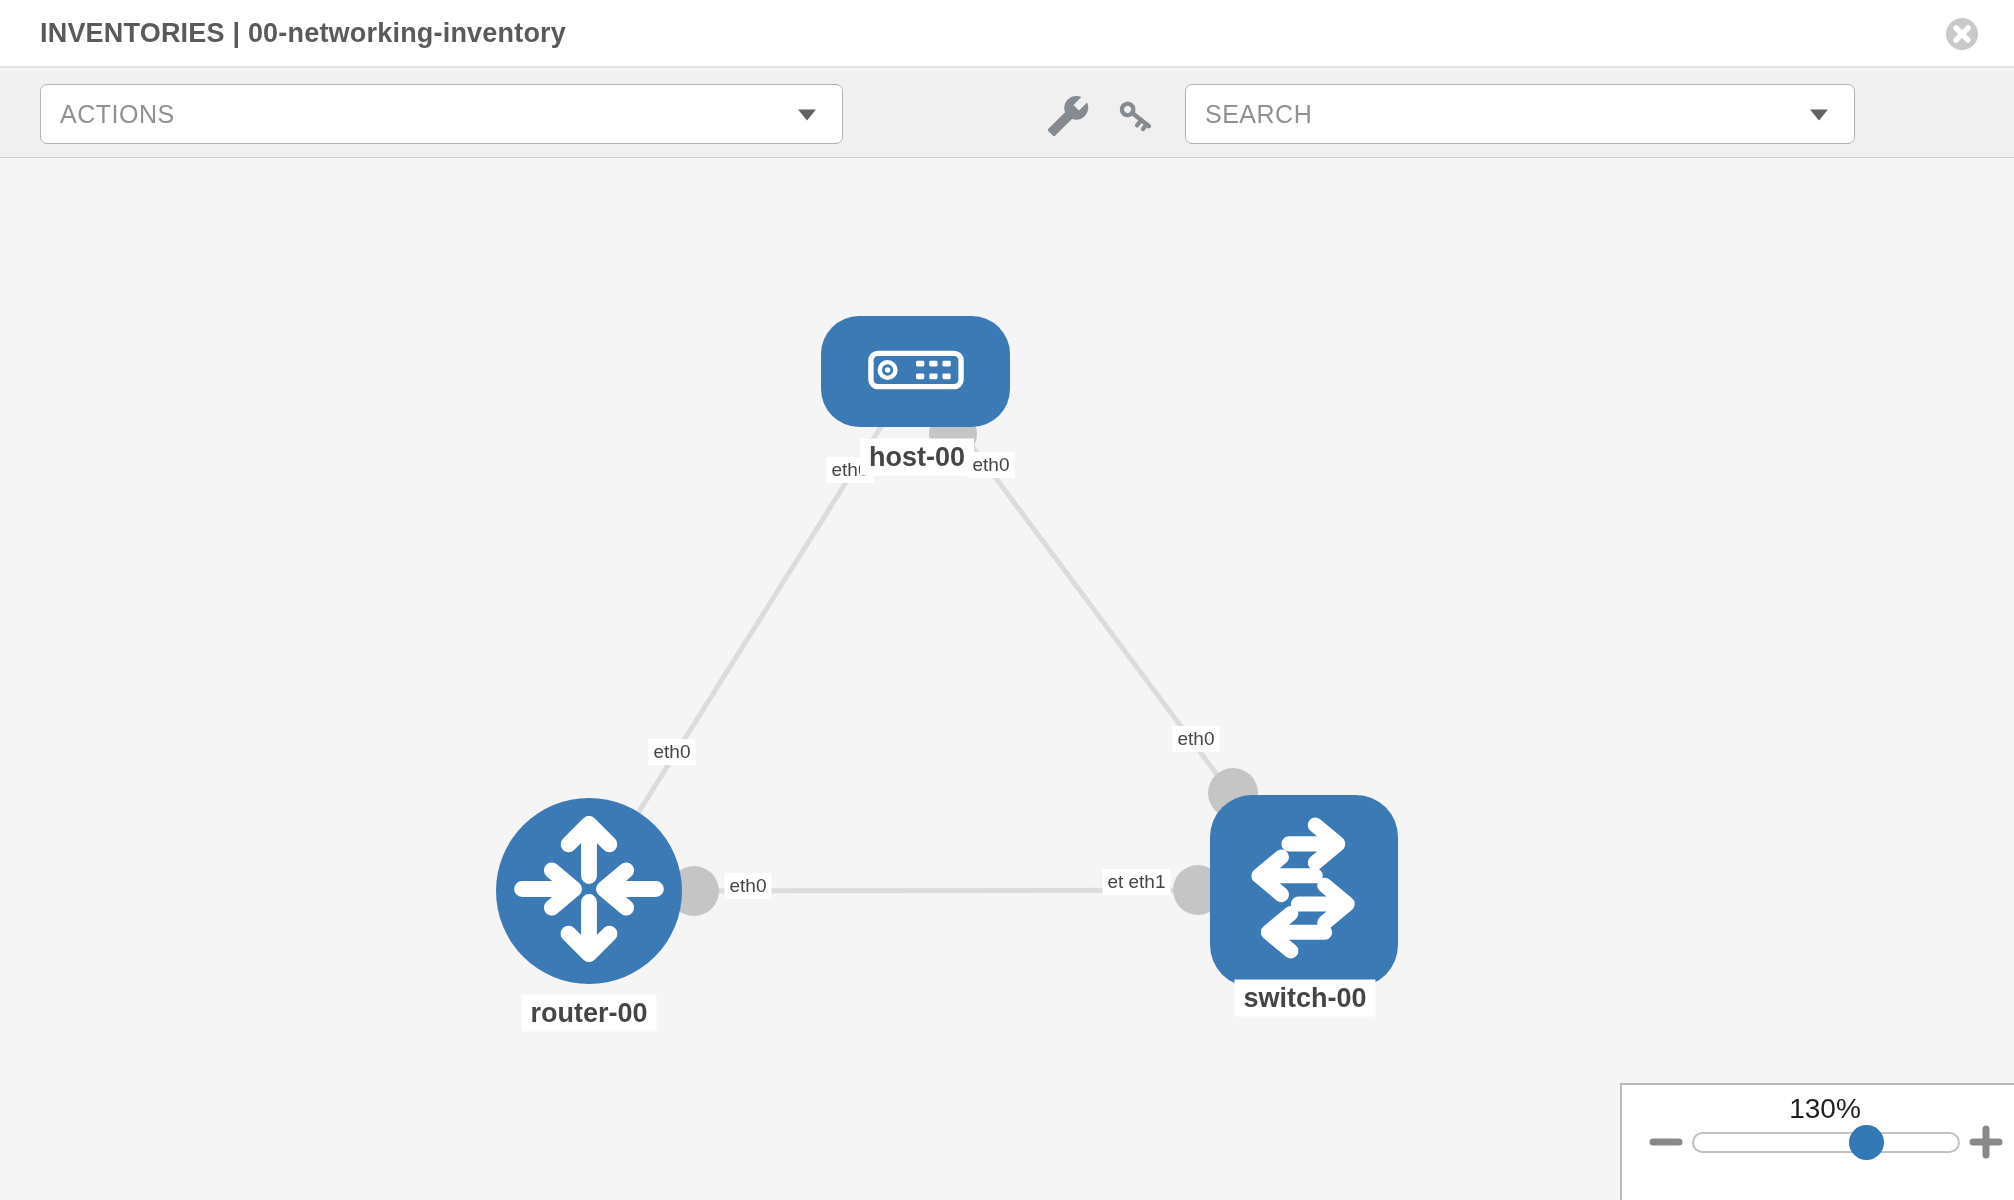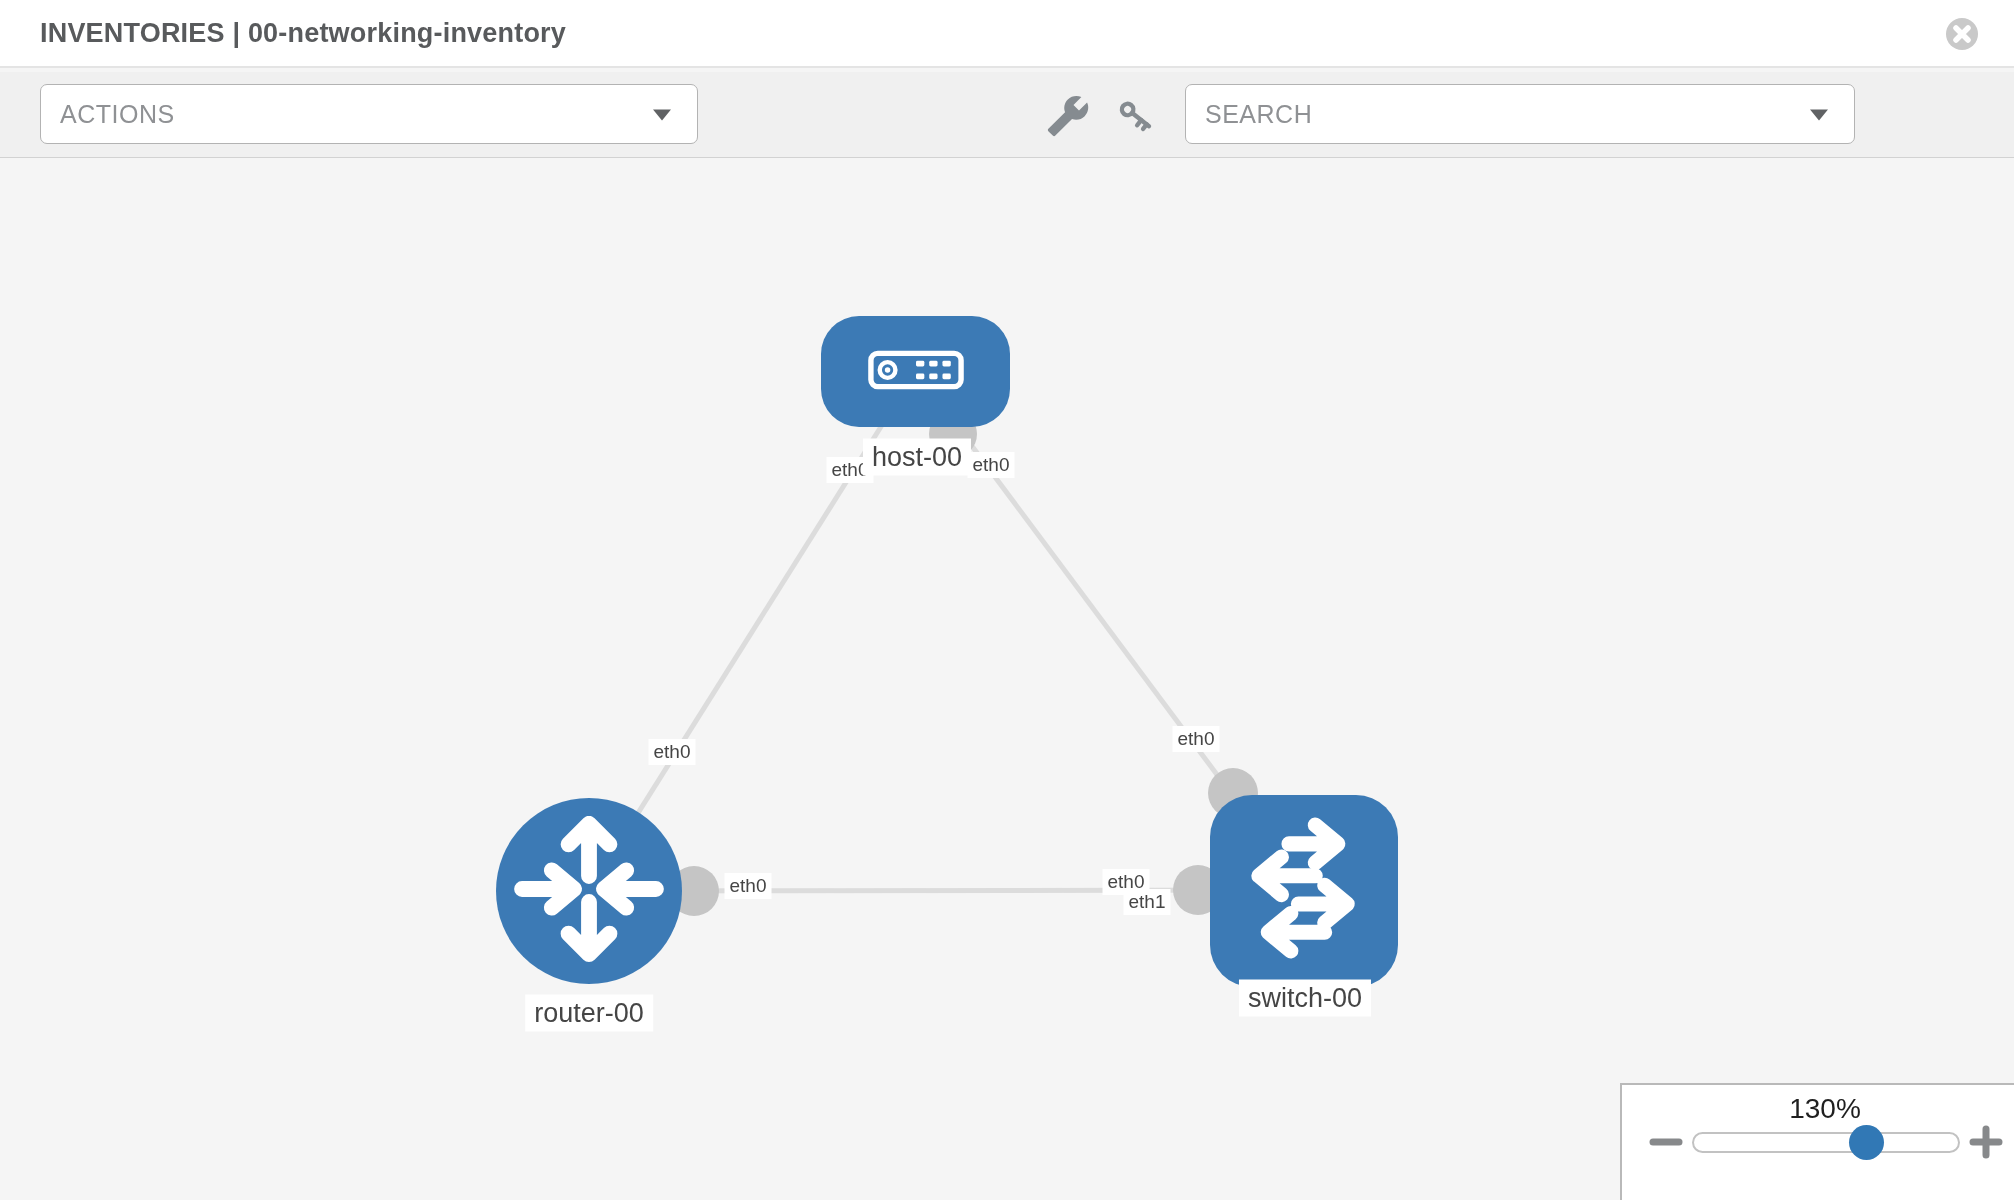--- a/index.html
+++ b/index.html
@@ -36,21 +36,21 @@
   }
   .select-box .select-label {
     margin-left: 19px; font-size: 25px; color: #8f9194; letter-spacing: 0.5px;
   }
   .select-caret {
     position: absolute; right: 26px; top: 50%; transform: translateY(-40%);
     width: 0; height: 0;
     border-left: 9px solid transparent; border-right: 9px solid transparent;
     border-top: 11px solid #606264;
   }
-  .actions-select { left: 40px;  width: 658px; }
+  .actions-select { left: 40px;  width: 803px; }
   .search-select  { left: 1185px; width: 670px; }
   .tool-icon {
     position: absolute; top: 22px; width: 44px; height: 44px;
     background: transparent; border: none; cursor: pointer; padding: 0;
   }
   .wrench-btn { left: 1046px; }
   .key-btn    { left: 1114px; }
 
   
   .canvas {
@@ -61,21 +61,21 @@
 
   .node { position: absolute; background: #3c7ab5; display: flex; align-items: center; justify-content: center; cursor: pointer; }
   .node-host   { left: 821px;  top: 158px; width: 189px; height: 111px; border-radius: 38px; }
   .node-router { left: 496px;  top: 640px; width: 186px; height: 186px; border-radius: 50%; }
   .node-switch { left: 1210px; top: 637px; width: 188px; height: 192px; border-radius: 42px; }
 
   .chip {
     position: absolute; transform: translate(-50%, -50%);
     background: #ffffff; color: #454545; white-space: nowrap;
   }
-  .node-label { font-size: 27px; padding: 3px 9px; }
+  .node-label { font-size: 27px; padding: 3px 9px; font-weight: bold; }
   .if-label   { font-size: 19px; padding: 2px 5px; }
 
   
   .zoom-panel {
     position: absolute; left: 1620px; top: 925px; width: 420px; height: 300px;
     background: #ffffff; border: 2px solid #b9b9b9;
   }
   .zoom-value {
     position: absolute; left: 203px; top: 8px; transform: translateX(-50%);
     font-size: 28px; color: #1f1f1f;
@@ -199,21 +199,21 @@
   </div>
 
   <span class="chip if-label" style="left:850px; top:312px;">eth0</span>
   <span class="chip node-label" style="left:917px; top:299px;">host-00</span>
   <span class="chip if-label" style="left:991px; top:307px;">eth0</span>
 
   <span class="chip if-label" style="left:672px; top:594px;">eth0</span>
   <span class="chip if-label" style="left:748px; top:728px;">eth0</span>
 
   <span class="chip if-label" style="left:1126px; top:724px;">eth0</span>
-  <span class="chip if-label" style="left:1147px; top:744px;">eth1</span>
+  <span class="chip if-label" style="left:1147px; top:724px;">eth1</span>
   <span class="chip if-label" style="left:1196px; top:581px;">eth0</span>
 
   <span class="chip node-label" style="left:589px;  top:855px;">router-00</span>
   <span class="chip node-label" style="left:1305px; top:808px;margin-top:32px;">switch-00</span>
 
   <div class="zoom-panel">
     <div class="zoom-value">130%</div>
 
     <button class="zoom-btn zoom-minus-btn">
       <span>

